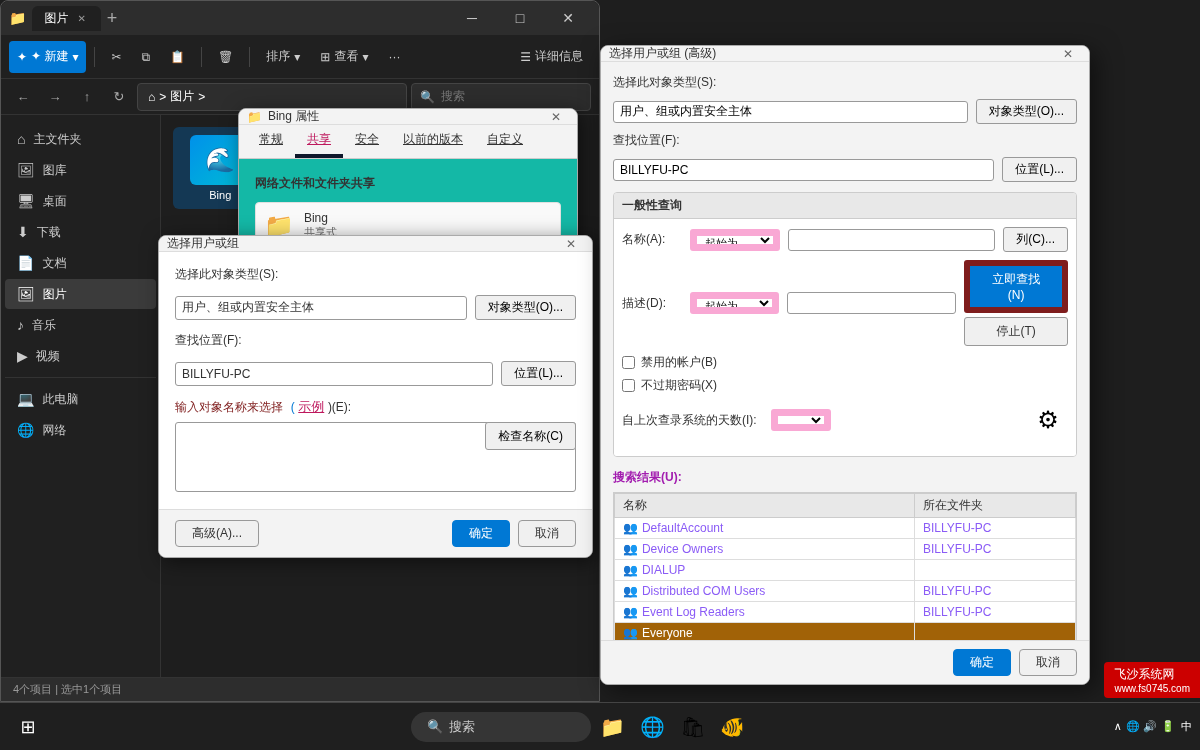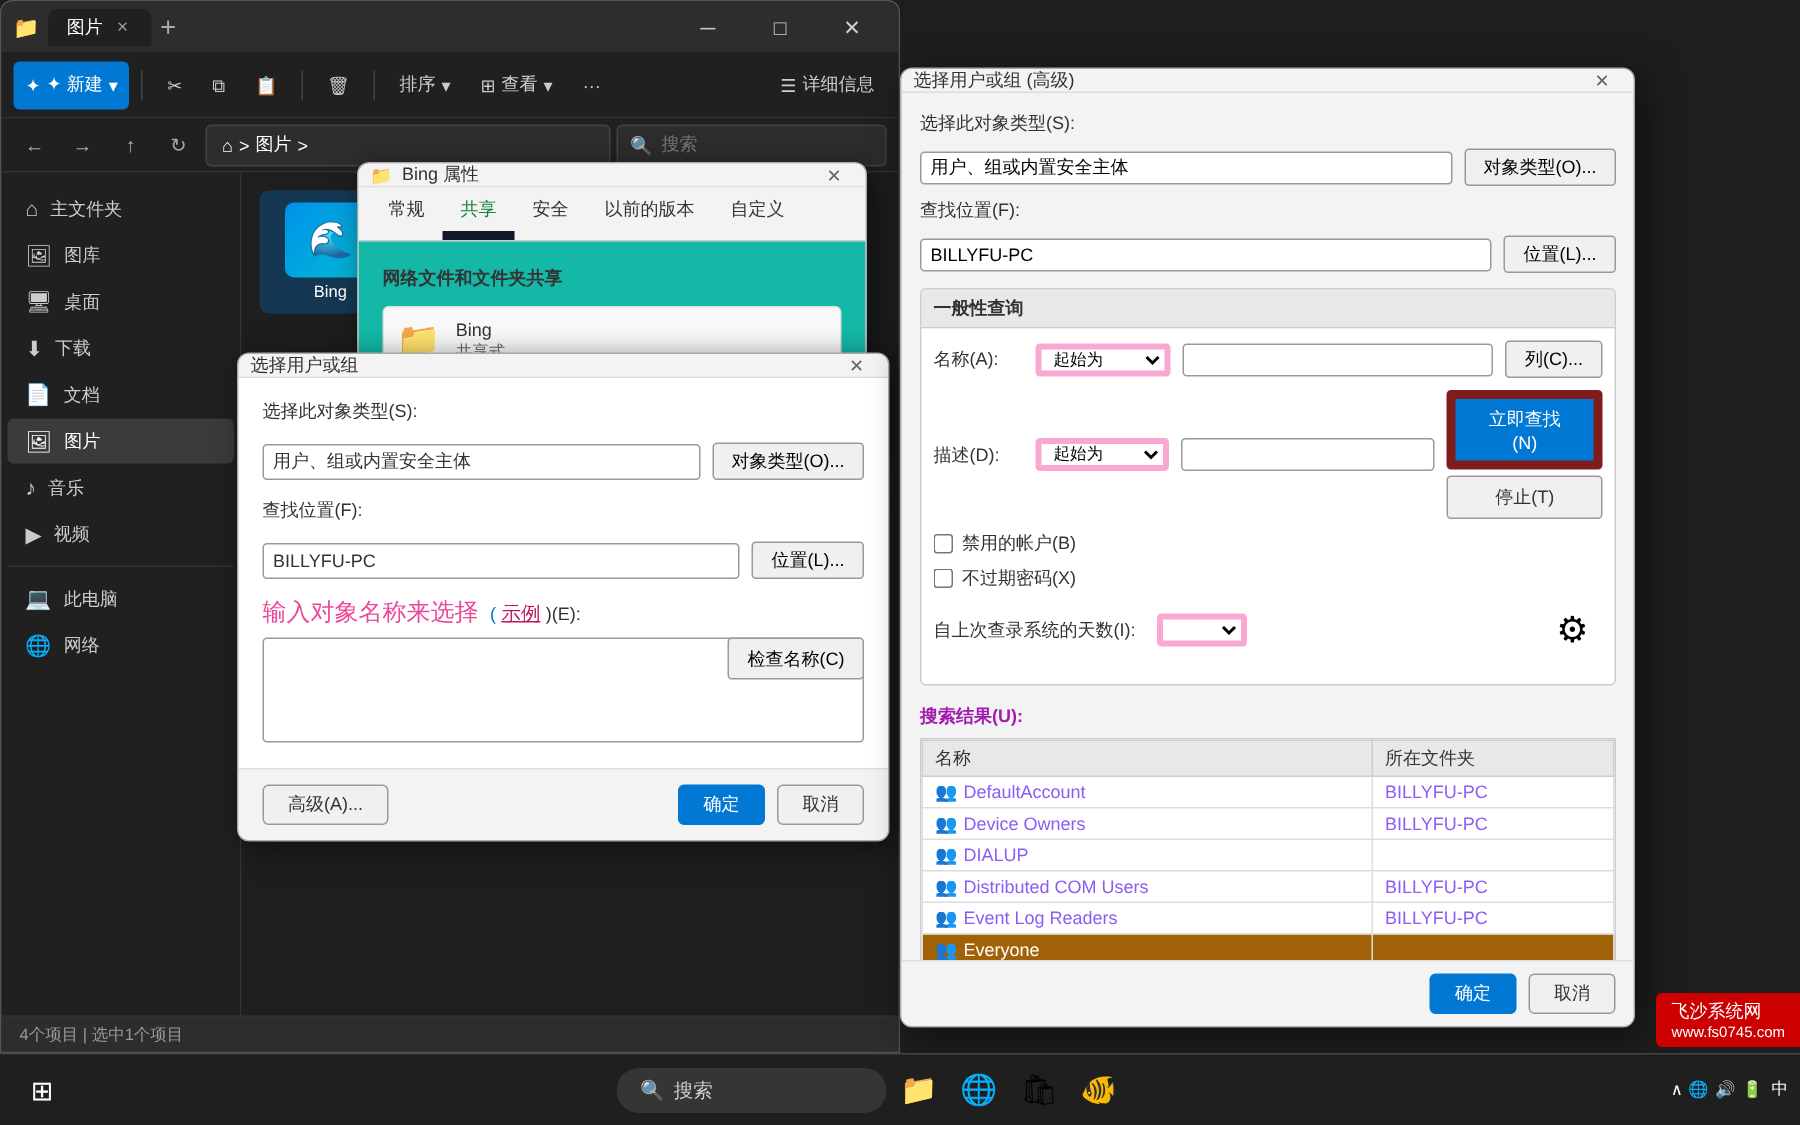--- a/index.html
+++ b/index.html
@@ -360,24 +360,25 @@
       border-bottom: 1px solid #ccc;
       padding: 0 8px;
       gap: 0;
     }
     .dialog-tab {
       padding: 6px 12px;
       font-size: 12px;
       color: #333;
       cursor: pointer;
       border-bottom: 2px solid transparent;
+      text-decoration: underline;
     }
     .dialog-tab.active {
-      border-bottom: 6px solid #0f172a;
-      color: #15803d;
+      border-bottom: 4px solid #0f172a;
+      color: #be185d;
     }
 
     .dialog-body {
       padding: 16px;
       background: #14b8a6;
     }
     .dialog-section-title {
       font-size: 12px;
       color: #333;
       font-weight: 600;
@@ -521,21 +522,21 @@
     }
     .adv-label {
       font-size: 12px;
       color: #333;
       width: 60px;
       flex-shrink: 0;
     }
     .adv-select {
       width: 90px;
       height: 22px;
-      border: 4px solid #f9a8d4;
+      border: 7px solid #f9a8d4;
       border-radius: 3px;
       background: #fff;
       font-size: 11px;
       padding: 0 4px;
     }
     .adv-input {
       flex: 1;
       height: 22px;
       border: 1px solid #999;
       border-radius: 3px;
@@ -826,21 +827,21 @@
       <button class="form-btn">对象类型(O)...</button>
     </div>
     <div class="form-row">
       <span class="form-label">查找位置(F):</span>
     </div>
     <div class="form-row">
       <input class="form-input" type="text" value="BILLYFU-PC" style="flex: 1 1 0%;">
       <button class="form-btn">位置(L)...</button>
     </div>
     <div style="margin-bottom:6px;">
-      <span style="font-size:16px; color:#ec4899;">输入对象名称来选择</span>
+      <span style="font-size:12px; color:#7f1d1d;">输入对象名称来选择</span>
       <span style="color:#0078d4; margin-left:4px; font-size:12px;">(</span>
       <span class="underline-link">示例</span>
       <span style="color:#333; font-size:12px;">)(E):</span>
     </div>
     <div style="position:relative;">
       <textarea class="text-area" style=""></textarea>
       <button class="form-btn" style="position:absolute; right:0; top:0; height:28px;">检查名称(C)</button>
     </div>
   </div>
   <div class="dialog-footer">

